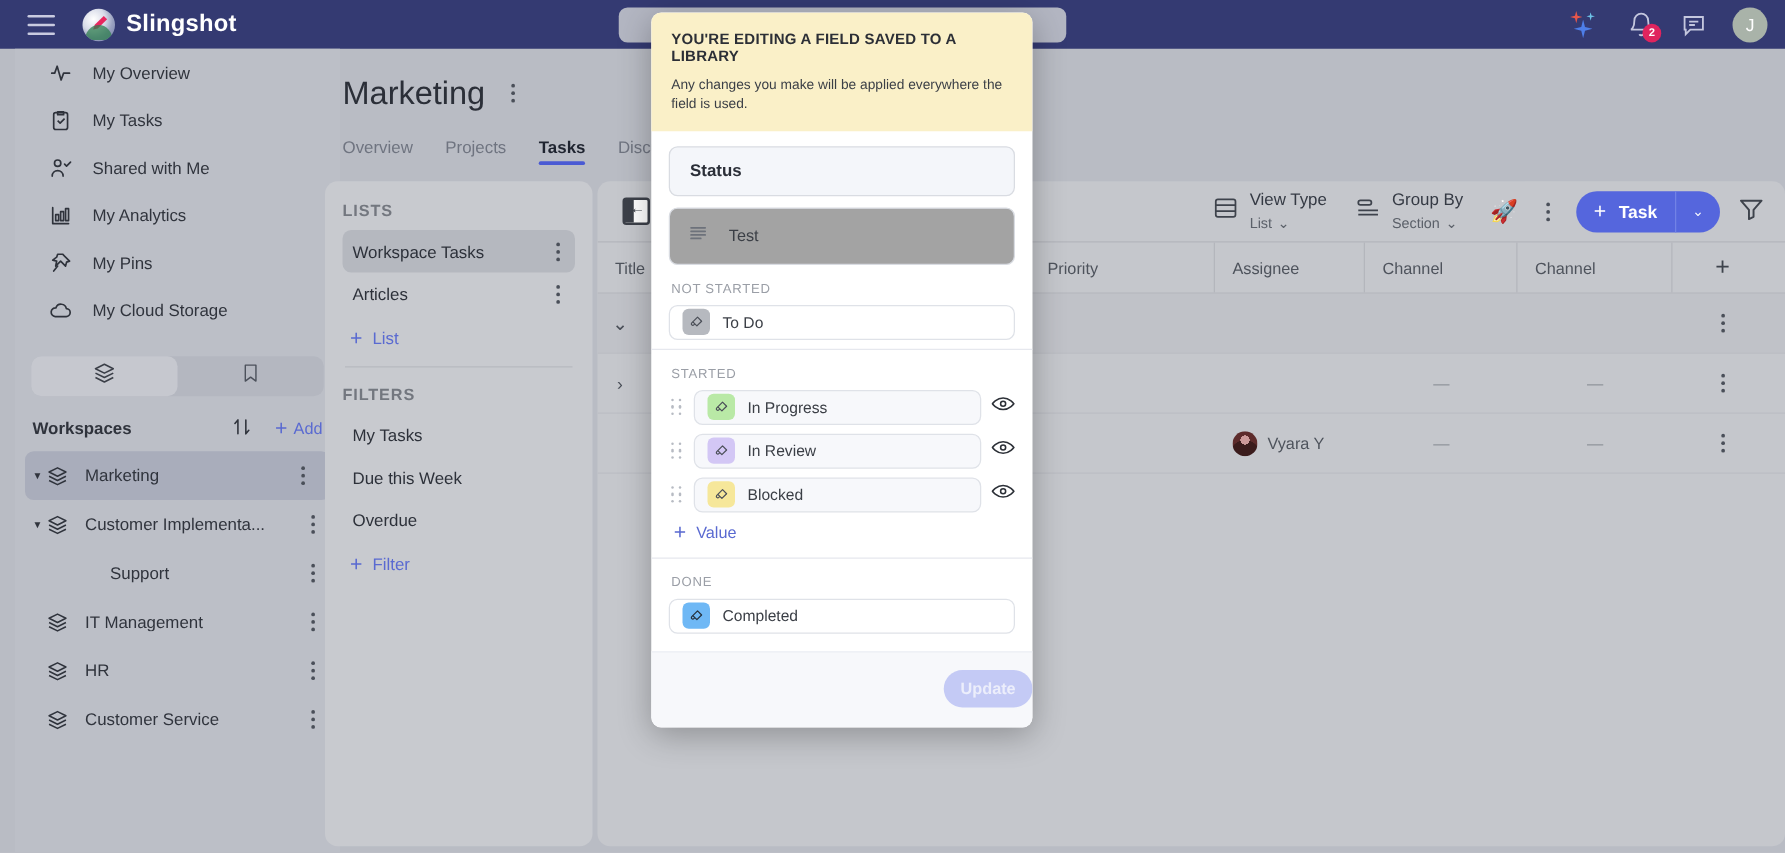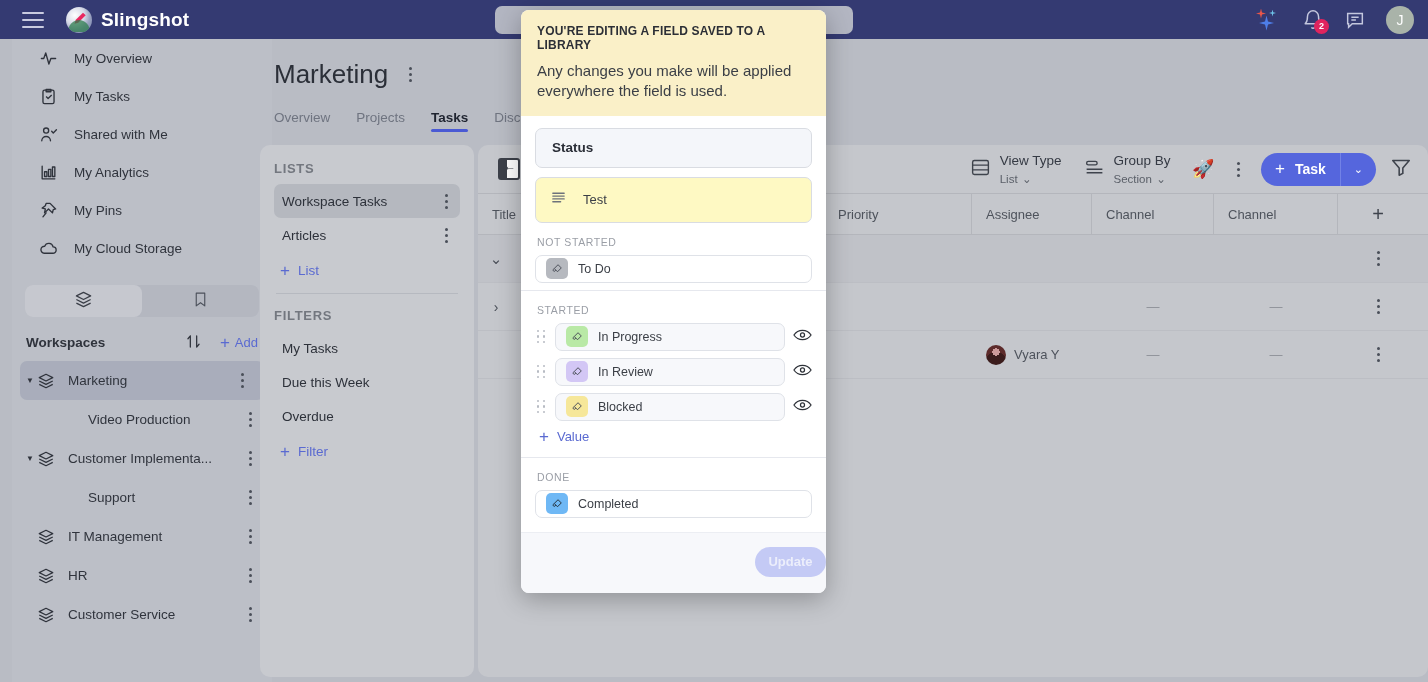--- a/index.html
+++ b/index.html
@@ -121,25 +121,25 @@
     background-image: radial-gradient(circle at 50% 35%, #c99 0 22%, transparent 23%),
                       radial-gradient(circle at 50% 95%, #3b1c1c 0 55%, transparent 56%);
     margin-right:8px; flex:0 0 20px;}
   .chip-grey { width:46px; height:22px; background:#a7aab2; border-radius:5px;}
 
   
   .modal { position:absolute; left:521px; top:10px; width:305px; border-radius:8px;
     background:#fff; box-shadow:0 6px 26px rgba(0,0,0,.28); overflow:hidden;}
   .modal-banner { background:#faf0c8; padding:14px 16px 14px 16px;}
   .banner-title { font-size:12px; font-weight:bold; color:#2c2f36; letter-spacing:.2px;}
-  .banner-body { font-size:15px; color:#3b3f46; margin-top:9px; line-height:1.35;}
+  .banner-body { font-size:11px; color:#3b3f46; margin-top:9px; line-height:1.35;}
   .modal-body { padding:12px 14px 0 14px;}
   .field-box { border:1px solid #d9dce2; border-radius:7px; background:#f4f6fa; height:40px;
     display:flex; align-items:center; padding:0 16px; font-size:13.5px; font-weight:bold; color:#2b2f38;}
-  .desc-box { border:1px solid #d9dce2; border-radius:7px; background:#fef9c3; height:46px;
+  .desc-box { border:1px solid #d9dce2; border-radius:7px; background:#a3a3a3; height:46px;
     display:flex; align-items:center; padding:0 14px; margin-top:9px; gap:16px;}
   .desc-txt { font-size:13px; color:#3b3f46;}
   .grp-label { font-size:10.5px; letter-spacing:.6px; color:#9a9ea6; margin:13px 0 7px 2px; font-weight:normal;}
   .val-row { display:flex; align-items:center; gap:8px; margin-bottom:7px;}
   .drag { width:12px; display:grid; grid-template-columns:3px 3px; gap:3px; justify-content:center; flex:0 0 12px;}
   .drag i { width:2.5px; height:2.5px; background:#b7bbc3; border-radius:50%; display:block;}
   .val-box { flex:1; border:1px solid #dfe2e8; border-radius:7px; background:#f7f8fb; height:28px;
     display:flex; align-items:center; padding:0 10px; gap:10px;}
   .val-box.plain { background:#fff;}
   .swatch { width:22px; height:21px; border-radius:5px; display:flex; align-items:center; justify-content:center; flex:0 0 22px;}
@@ -296,30 +296,20 @@
             <path d="M3 16.5L12 21l9-4.5"></path>
           </svg>
       </span>
       <span class="ws-label">Marketing</span>
       <span class="kebab">
           <i></i>
           <i></i>
           <i></i>
         </span>
     </div>
-    <div class="ws-item child">
-      <span class="ws-caret"></span>
-      <span class="ws-layer"></span>
-      <span class="ws-label">Video Production</span>
-      <span class="kebab">
-          <i></i>
-          <i></i>
-          <i></i>
-        </span>
-    </div>
     <div class="ws-item">
       <span class="ws-caret">▼</span>
       <span class="ws-layer">
         <svg width="18" height="18" viewBox="0 0 24 24" fill="none" stroke="#2f333c" stroke-width="1.6" stroke-linejoin="round">
             <path d="M12 3l9 4.5-9 4.5-9-4.5z"></path>
             <path d="M3 12l9 4.5 9-4.5"></path>
             <path d="M3 16.5L12 21l9-4.5"></path>
           </svg>
       </span>
       <span class="ws-label">Customer Implementa...</span>

